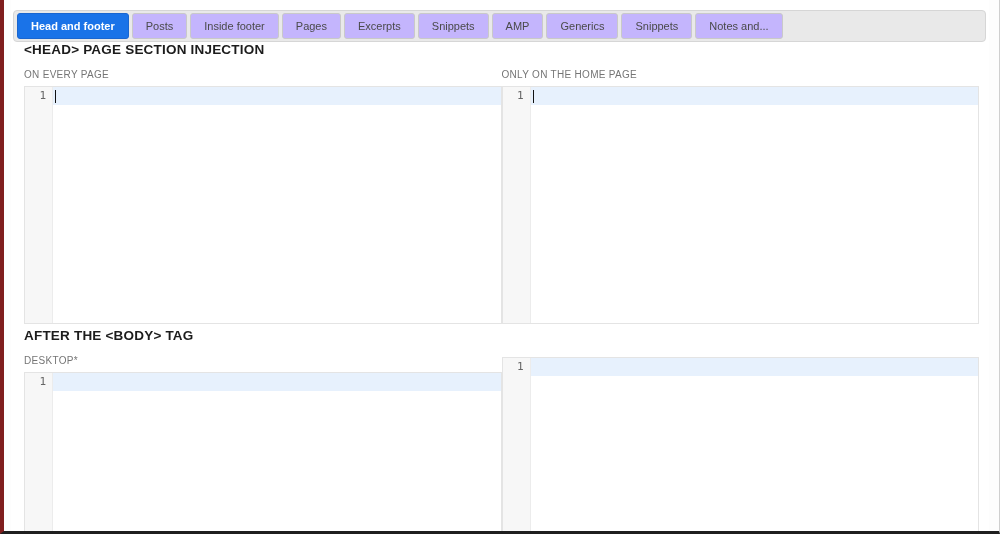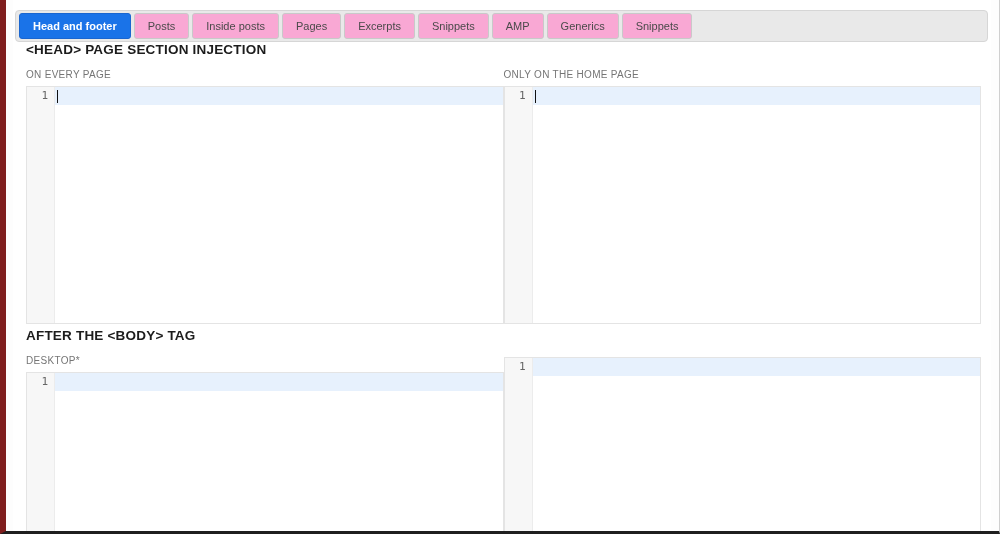--- a/index.html
+++ b/index.html
@@ -2,36 +2,36 @@
 <html><head>
 <meta charset="utf-8">
 <style>
   * { margin:0; padding:0; box-sizing:border-box; }
   html,body { width:1000px; height:534px; background:#fff; }
   body { font-family:"Liberation Sans", sans-serif; }
 
   .frame {
     position:relative; width:1000px; height:534px; overflow:hidden;
     background:#fdfdfd;
-    border-left:6px solid #7f1d1d;
+    border-left:4px solid #7f1d1d;
     border-bottom:3px solid #1f1f1f;
     border-right:1px solid #cfcfcf;
   }
   .page { position:absolute; left:7px; top:0; width:978px; height:100%; background:#fff; }
 
   
   .tabbar {
     margin:10px 0 0 2px; width:973px; height:32px;
     background:#e9e9e9; border:1px solid #d6d6d6; border-radius:4px;
     display:flex; align-items:center; padding:0 3px; gap:3px;
   }
   .tab {
     height:26px; display:inline-flex; align-items:center;
     padding:0 13px; font-size:11px; color:#4a4a4a;
-    background:#f9a8d4; border:1px solid #c9c9c9; border-radius:3px;
+    background:#c4b5fd; border:1px solid #c9c9c9; border-radius:3px;
     cursor:pointer; white-space:nowrap;
   }
   .tab.active {
     background:#1a73e8; border-color:#1a66d0; color:#fff; font-weight:bold;
   }
 
   
   .content { padding:0 10px 0 13px; }
   .section-title {
     font-size:13.5px; font-weight:bold; color:#1c1c1c;
@@ -68,27 +68,28 @@
 </style>
 </head>
 <body>
 
 <div class="frame">
   <div class="page">
 
     <div class="tabbar">
       <div class="tab active">Head and footer</div>
       <div class="tab">Posts</div>
-      <div class="tab">Inside posts</div>
+      <div class="tab">Inside footer</div>
       <div class="tab">Pages</div>
       <div class="tab">Excerpts</div>
       <div class="tab">Snippets</div>
       <div class="tab">AMP</div>
       <div class="tab">Generics</div>
       <div class="tab">Snippets</div>
+      <div class="tab">Notes and...</div>
     </div>
 
     <div class="content">
 
       <div class="section-title">&lt;HEAD&gt; PAGE SECTION INJECTION</div>
 
       <div class="grid">
         <div>
           <div class="field-label">
             <span>ON EVERY PAGE</span>

